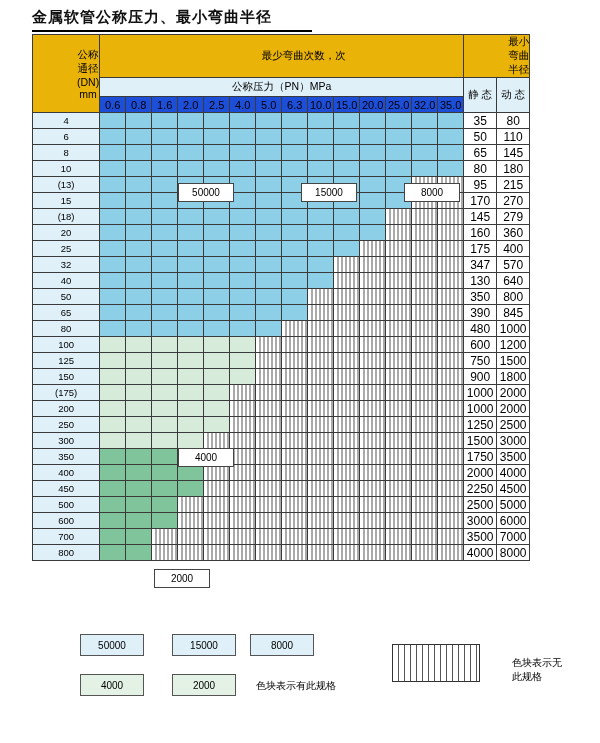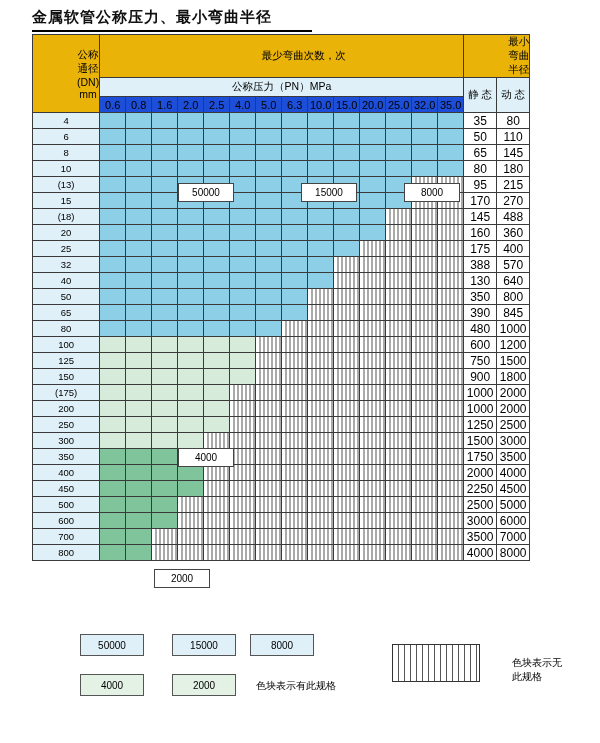--- a/index.html
+++ b/index.html
@@ -245,21 +245,21 @@
           <td class="pcell blue"></td>
           <td class="pcell blue"></td>
           <td class="pcell blue"></td>
           <td class="pcell blue"></td>
           <td class="pcell blue"></td>
           <td class="pcell blue"></td>
           <td class="pcell hatch"></td>
           <td class="pcell hatch"></td>
           <td class="pcell hatch"></td>
           <td class="rcell">145</td>
-          <td class="rcell">488</td>
+          <td class="rcell">279</td>
         </tr>
         <tr>
           <td class="dncell">20</td>
           <td class="pcell blue"></td>
           <td class="pcell blue"></td>
           <td class="pcell blue"></td>
           <td class="pcell blue"></td>
           <td class="pcell blue"></td>
           <td class="pcell blue"></td>
           <td class="pcell blue"></td>
@@ -301,21 +301,21 @@
           <td class="pcell blue"></td>
           <td class="pcell blue"></td>
           <td class="pcell blue"></td>
           <td class="pcell blue"></td>
           <td class="pcell blue"></td>
           <td class="pcell hatch"></td>
           <td class="pcell hatch"></td>
           <td class="pcell hatch"></td>
           <td class="pcell hatch"></td>
           <td class="pcell hatch"></td>
-          <td class="rcell">388</td>
+          <td class="rcell">347</td>
           <td class="rcell">570</td>
         </tr>
         <tr>
           <td class="dncell">40</td>
           <td class="pcell blue"></td>
           <td class="pcell blue"></td>
           <td class="pcell blue"></td>
           <td class="pcell blue"></td>
           <td class="pcell blue"></td>
           <td class="pcell blue"></td>

